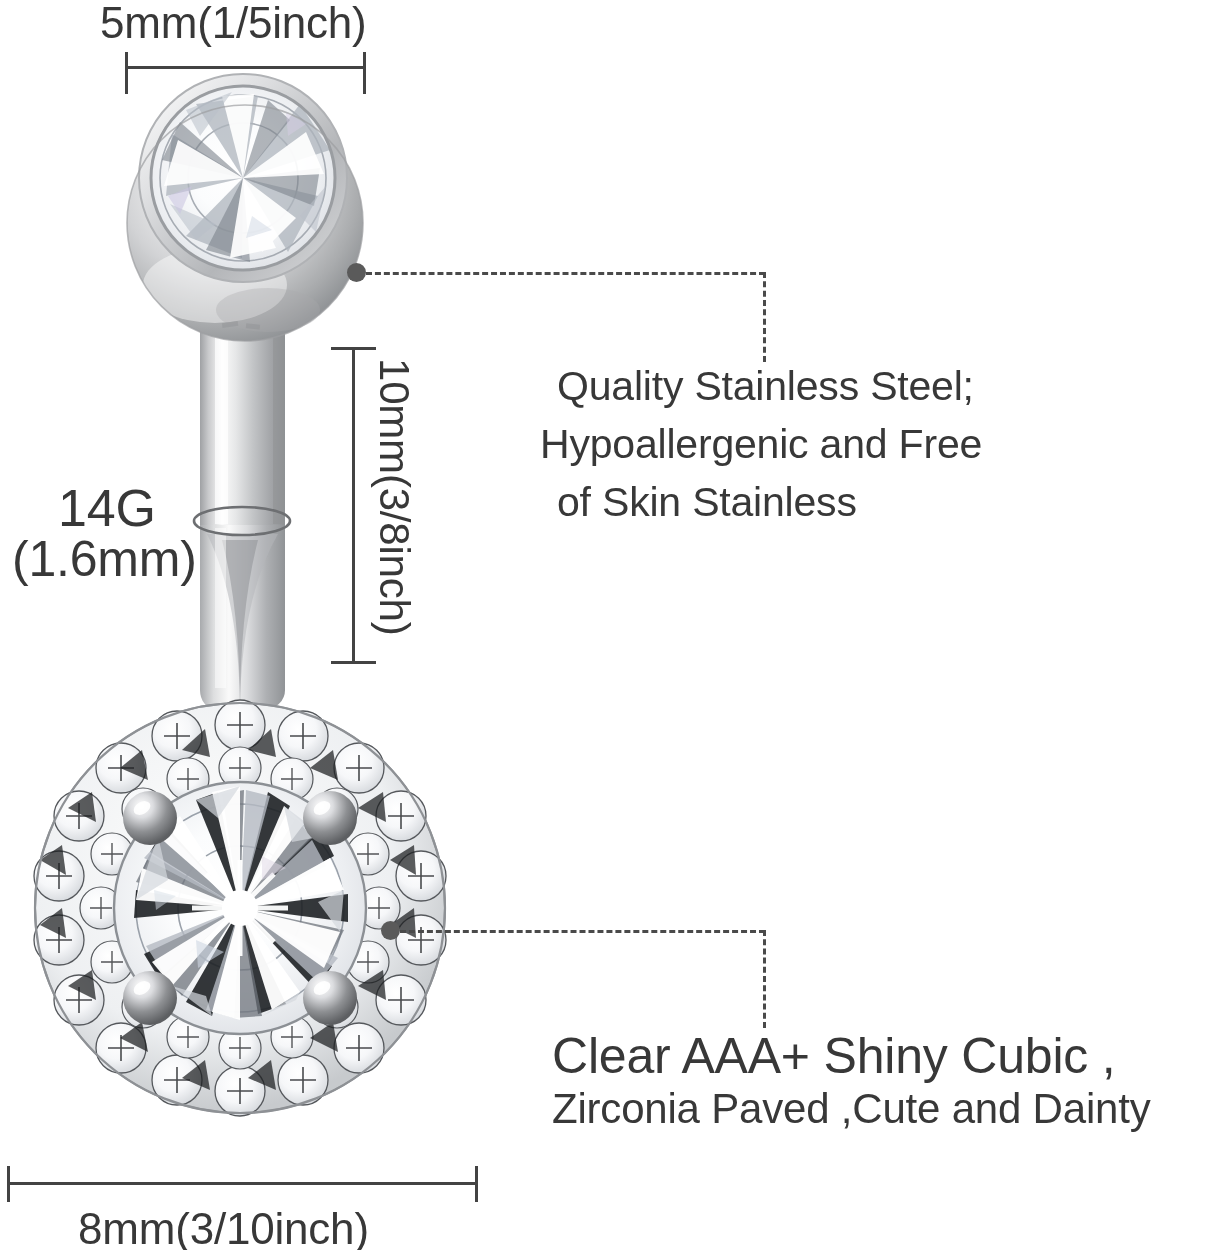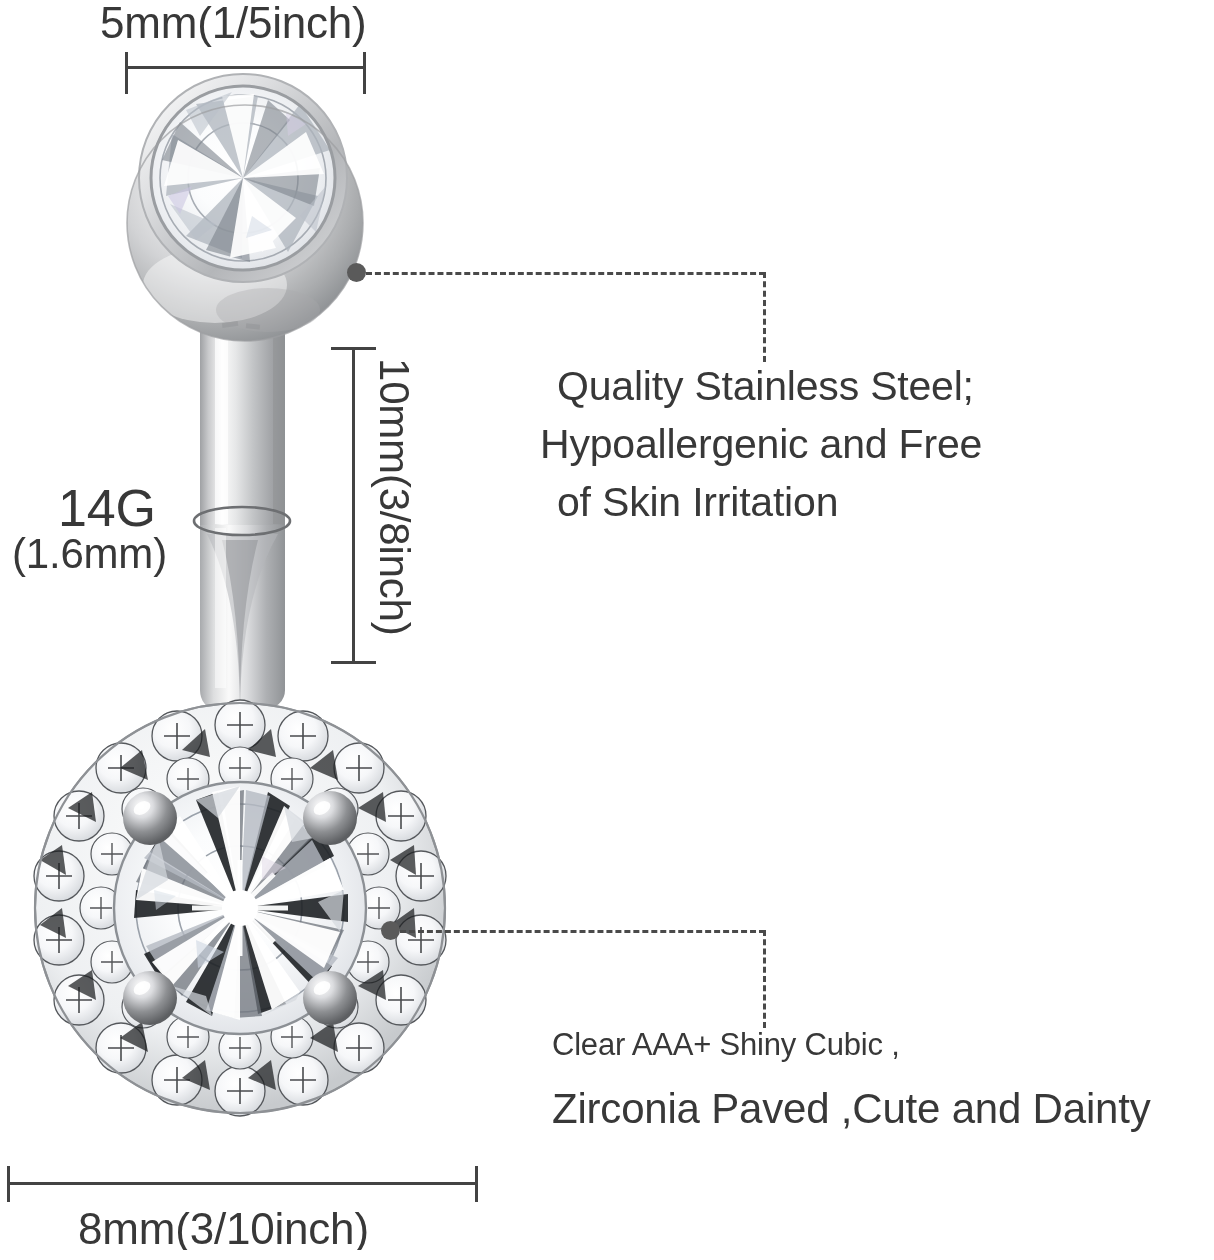--- a/index.html
+++ b/index.html
@@ -440,40 +440,40 @@
 
   <div>
     <div class="dim-line-v" style="left:352px; top:348px; height:316px;"></div>
     <div class="tick-h" style="left:331px; top:347px; width:45px;"></div>
     <div class="tick-h" style="left:331px; top:661px; width:45px;"></div>
     <div class="txt rot-label" style="left:418px; top:358px; font-size:42px;">10mm(3/8inch)</div>
   </div>
 
   <div>
     <div class="txt" style="left:58px; top:478px; font-size:52px;">14G</div>
-    <div class="txt" style="left:12px; top:530px; font-size:42px;">(1.6mm)</div>
+    <div class="txt" style="left:12px; top:530px; font-size:50px;">(1.6mm)</div>
   </div>
 
   <div>
     <div class="dim-line-h" style="left:7px; top:1182px; width:471px;"></div>
     <div class="tick-v" style="left:7px; top:1166px; height:36px;"></div>
     <div class="tick-v" style="left:475px; top:1166px; height:36px;"></div>
     <div class="txt" style="left:78px; top:1204px; font-size:44px;">8mm(3/10inch)</div>
   </div>
 
   <div>
     <div class="lead-dot" style="left:347px; top:263px; width:19px; height:19px;"></div>
     <div class="lead-h" style="left:366px; top:272px; width:399px;"></div>
     <div class="lead-v" style="left:763px; top:272px; height:90px;"></div>
     <div class="txt" style="left:557px; top:363px; font-size:41px;text-align:center;">Quality Stainless Steel;</div>
     <div class="txt" style="left:540px; top:421px; font-size:41px;">Hypoallergenic and Free</div>
-    <div class="txt" style="left:557px; top:479px; font-size:41px;">of Skin Irritation</div>
+    <div class="txt" style="left:557px; top:479px; font-size:41px;">of Skin Stainless</div>
   </div>
 
   <div>
     <div class="lead-dot" style="left:381px; top:921px; width:19px; height:19px;"></div>
     <div class="lead-h" style="left:400px; top:930px; width:365px;"></div>
     <div class="lead-v" style="left:763px; top:930px; height:98px;"></div>
-    <div class="txt" style="left:552px; top:1027px; font-size:31px;">Clear AAA+ Shiny Cubic ,</div>
+    <div class="txt" style="left:552px; top:1027px; font-size:50px;">Clear AAA+ Shiny Cubic ,</div>
     <div class="txt" style="left:552px; top:1085px; font-size:42px;">Zirconia Paved ,Cute and Dainty</div>
   </div>
 
 </div>
 
 </body></html>

